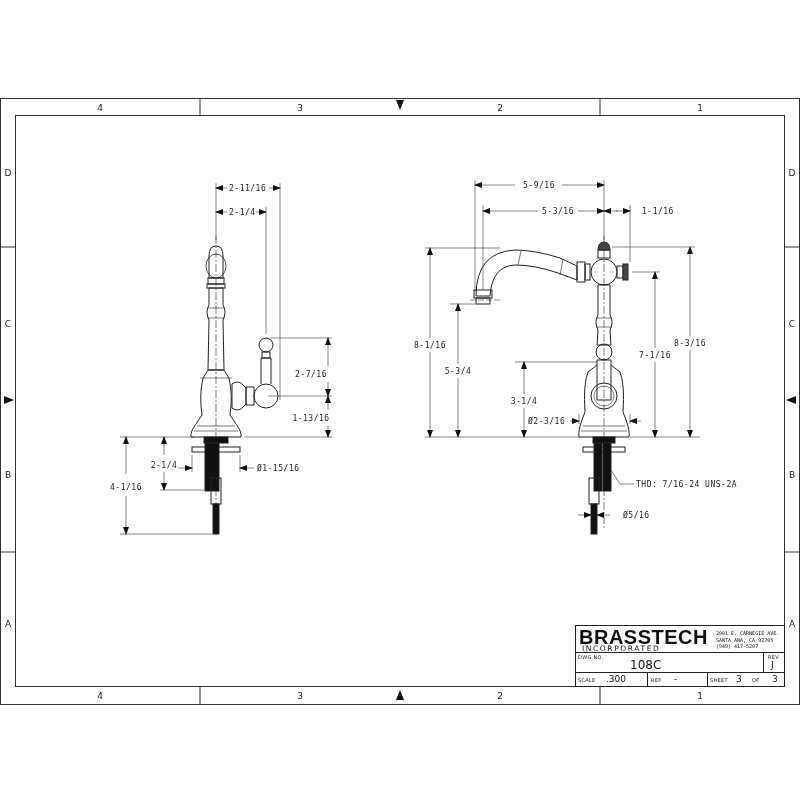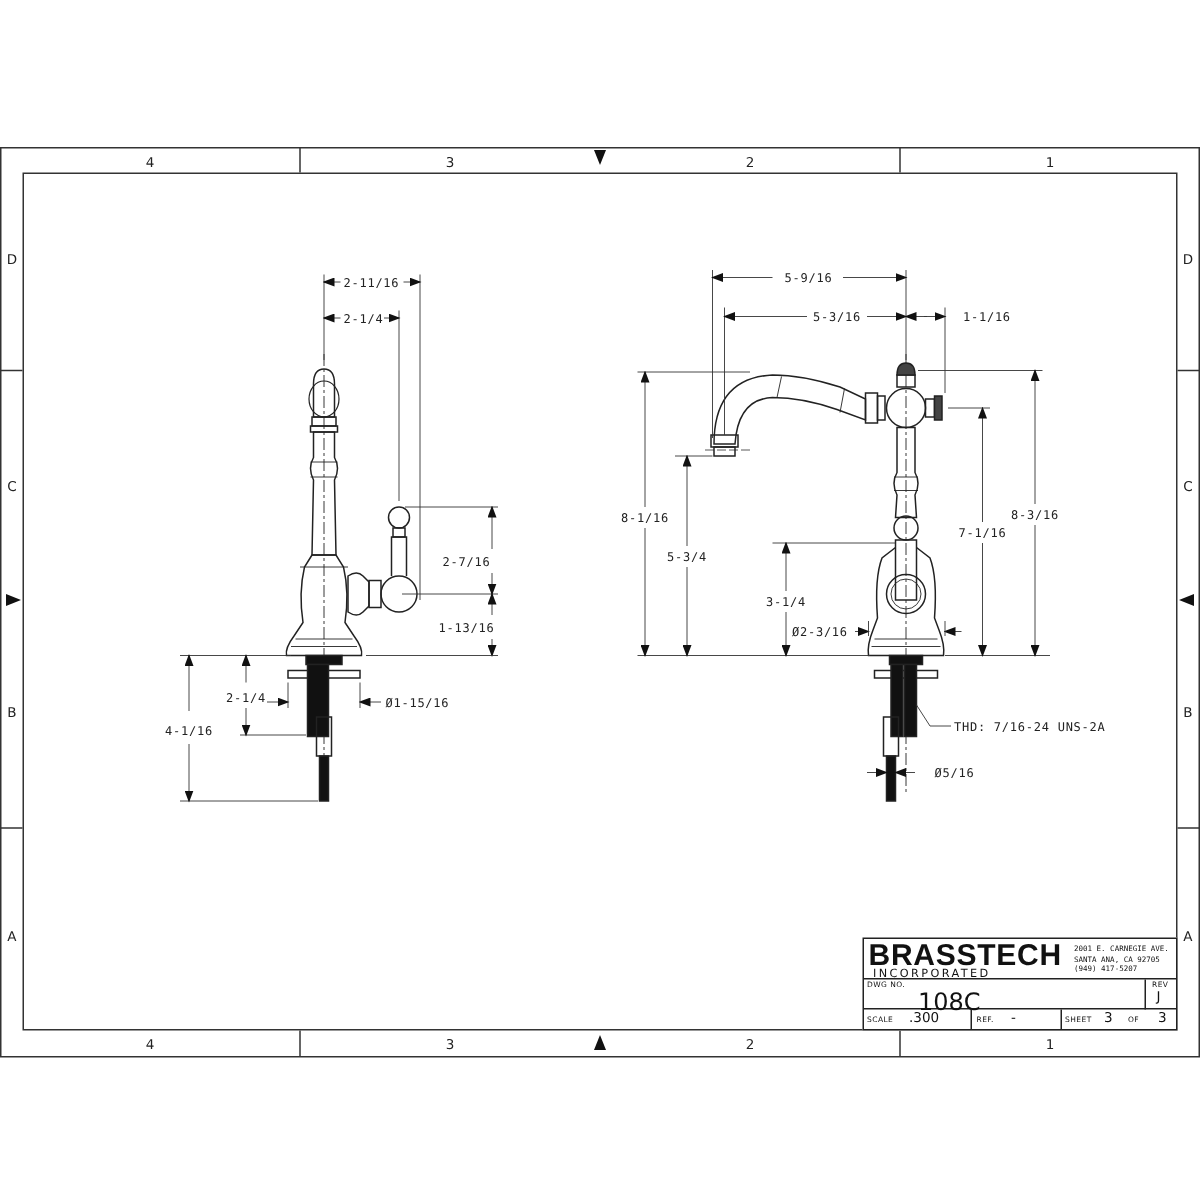--- a/index.html
+++ b/index.html
@@ -254,21 +254,21 @@
     <div class="brand" style="position:absolute; left:3px; top:1px;">BRASSTECH</div>
     <div class="brand-sub" style="position:absolute; left:6px; top:18px;">INCORPORATED</div>
     <div class="addr" style="position:absolute; left:140px; top:4px;">
       <div>2001 E. CARNEGIE AVE.</div>
       <div>SANTA ANA, CA 92705</div>
       <div>(949) 417-5207</div>
     </div>
   </div>
   <div class="cell" style="left:0; top:27px; width:188px; height:20px; border-right:1px solid #222; border-bottom:1px solid #222;">
     <div class="small" style="position:absolute; left:2px; top:1px;">DWG NO.</div>
-    <div class="val" style="position:absolute; left:36px; top:5px; font-size:16px;">108C</div>
+    <div class="val" style="position:absolute; left:54px; top:5px; font-size:12px;">108C</div>
   </div>
   <div class="cell" style="left:188px; top:27px; width:20px; height:20px; border-bottom:1px solid #222;">
     <div class="small" style="position:absolute; left:4px; top:1px;">REV</div>
     <div class="val" style="position:absolute; left:7px; top:7px; font-size:9px;">J</div>
   </div>
   <div class="cell" style="left:0; top:47px; width:72px; height:13px; border-right:1px solid #222;text-decoration:underline;">
     <span class="small" style="position:absolute; left:2px; top:4px;">SCALE</span>
     <span class="val" style="position:absolute; left:30px; top:1px; font-size:9px;">.300</span>
   </div>
   <div class="cell" style="left:72px; top:47px; width:60px; height:13px; border-right:1px solid #222;">

